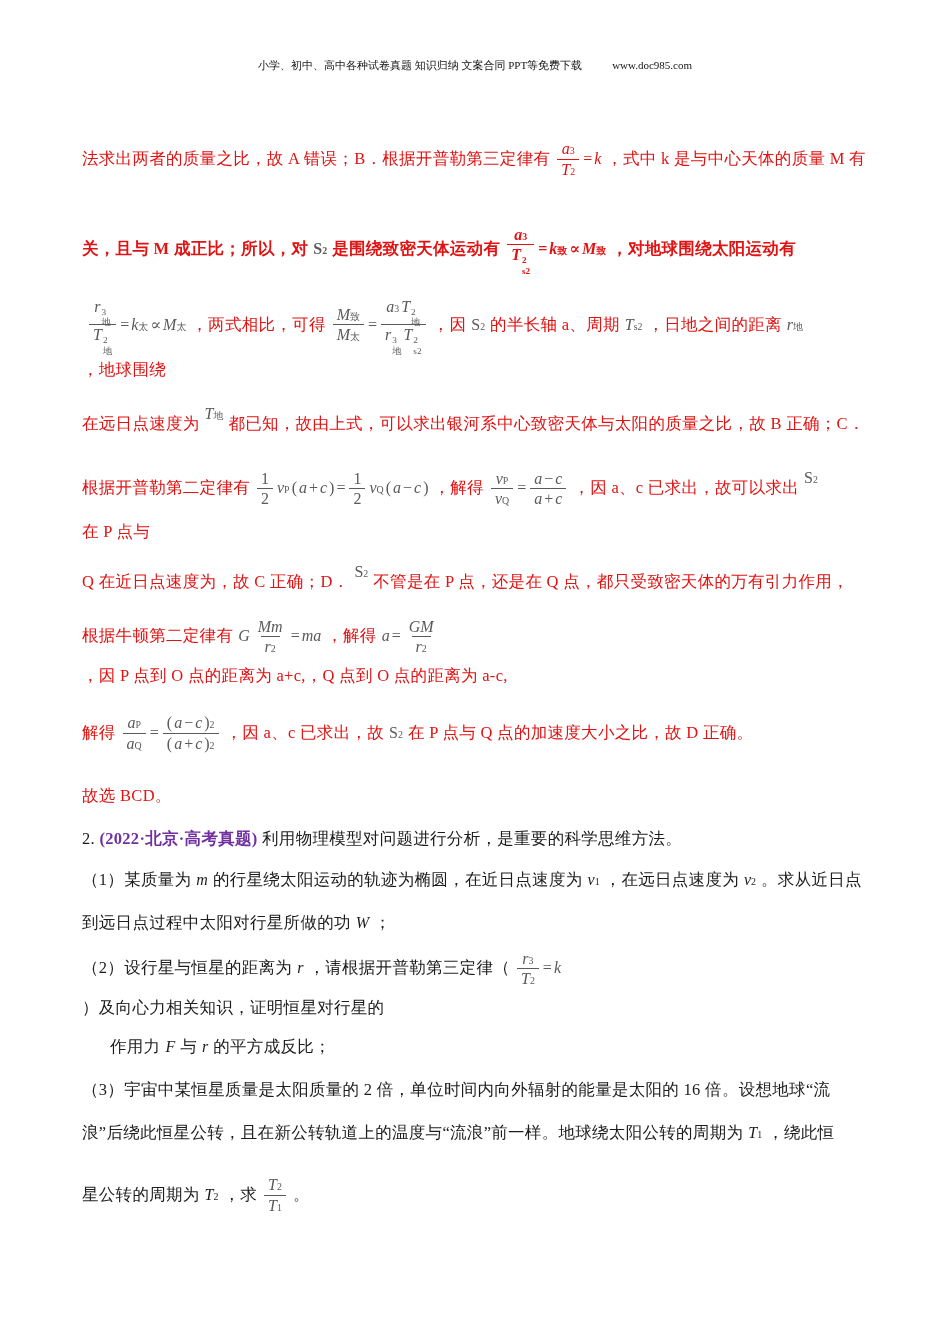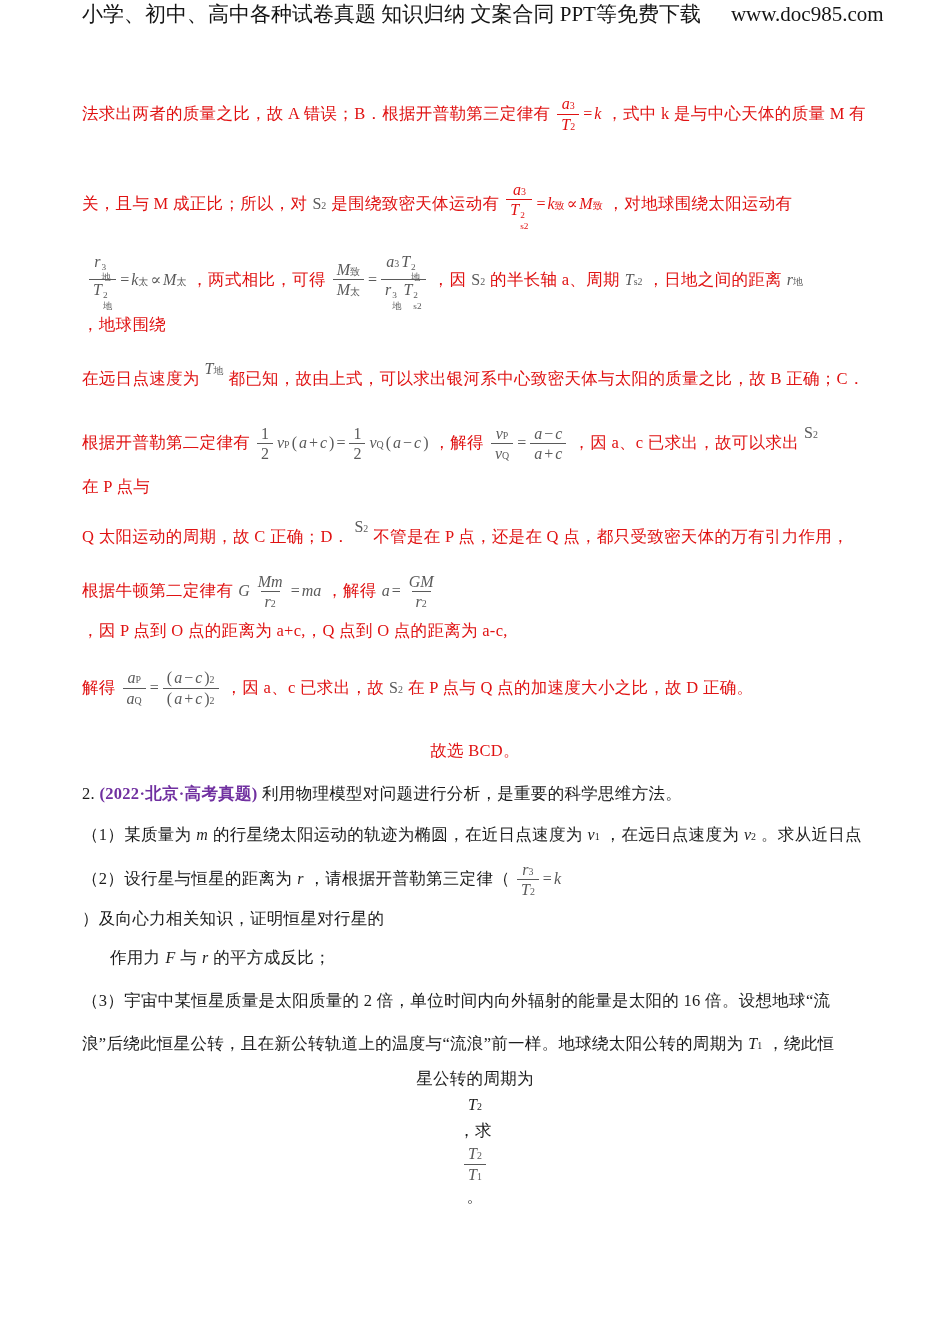--- a/index.html
+++ b/index.html
@@ -6,21 +6,21 @@
     --red:#e01212; --gray:#5a5a5a; --black:#1c1c1c; --purple:#7030a0;
   }
   html,body{margin:0;padding:0;background:#ffffff;}
   body{
     width:950px; height:1344px; overflow:hidden;
     font-family:"Liberation Serif","DejaVu Serif",serif;
     color:var(--black);
   }
   .page{padding:0 82px;}
   .hdr{
-    text-align:center; font-size:21px; color:#141414;
+    padding-top:58px; text-align:center; font-size:11px; color:#141414;
     white-space:nowrap;
   }
   .hdr .url{margin-left:30px;}
   .content{margin-top:42px;}
   .line{
     display:flex; align-items:center; flex-wrap:wrap;
     font-size:16.5px; line-height:1.6; letter-spacing:0.3px;
   }
   .t{white-space:pre-wrap;}
   .c-red{color:var(--red);}
@@ -76,21 +76,21 @@
             </span>
             <span class="tok">
               <span class="rr">=</span>
             </span>
             <span class="tok">
               <span class="vv">k</span>
             </span>
           </span>
           <span class="t c-red">，式中 k 是与中心天体的质量 M 有</span>
         </div>
-        <div class="line" style="min-height: 92px;">
+        <div class="line" style="min-height: 92px; font-weight: bold;">
           <span class="t c-red">关，且与 M 成正比；所以，对</span>
           <span class="math c-gray">
             <span class="tok">
               <span class="rr">S</span>
               <sub>2</sub>
             </span>
           </span>
           <span class="t c-red">是围绕致密天体运动有</span>
           <span class="math c-red">
             <span class="frac">
@@ -364,21 +364,21 @@
           <span class="t c-red">，因 a、c 已求出，故可以求出</span>
           <span class="math c-gray hi">
             <span class="tok">
               <span class="rr">S</span>
               <sub>2</sub>
             </span>
           </span>
           <span class="t c-red">在 P 点与</span>
         </div>
         <div class="line" style="min-height: 62px;">
-          <span class="t c-red">Q 太阳运动的周期，故 C 正确；D．</span>
+          <span class="t c-red">Q 在近日点速度为，故 C 正确；D．</span>
           <span class="math c-gray hi">
             <span class="tok">
               <span class="rr">S</span>
               <sub>2</sub>
             </span>
           </span>
           <span class="t c-red">不管是在 P 点，还是在 Q 点，都只受致密天体的万有引力作用，</span>
         </div>
         <div class="line" style="min-height: 80px;">
           <span class="t c-red">根据牛顿第二定律有</span>
@@ -491,21 +491,21 @@
           </span>
           <span class="t c-red">，因 a、c 已求出，故</span>
           <span class="math c-gray">
             <span class="tok">
               <span class="rr">S</span>
               <sub>2</sub>
             </span>
           </span>
           <span class="t c-red">在 P 点与 Q 点的加速度大小之比，故 D 正确。</span>
         </div>
-        <div class="line" style="min-height: 46px; justify-content: center;">
+        <div class="line" style="min-height: 46px;">
           <span class="t c-red">故选 BCD。</span>
         </div>
       </div>
     <div id="question">
         <div class="line" style="min-height: 40px;">
           <span class="t c-black">2. </span>
           <span class="t c-purple bold">(2022·北京·高考真题)</span>
           <span class="t c-black"> 利用物理模型对问题进行分析，是重要的科学思维方法。</span>
         </div>
         <div class="line" style="min-height: 42px;">
@@ -524,20 +524,29 @@
           </span>
           <span class="t c-black">，在远日点速度为</span>
           <span class="math c-black">
             <span class="tok">
               <span class="vv">v</span>
               <sub>2</sub>
             </span>
           </span>
           <span class="t c-black">。求从近日点</span>
         </div>
+        <div class="line" style="min-height: 44px;">
+          <span class="t c-black">到远日点过程中太阳对行星所做的功</span>
+          <span class="math c-black">
+            <span class="tok">
+              <span class="vv">W</span>
+            </span>
+          </span>
+          <span class="t c-black">；</span>
+        </div>
         <div class="line" style="min-height: 80px;">
           <span class="t c-black">（2）设行星与恒星的距离为</span>
           <span class="math c-black">
             <span class="tok">
               <span class="vv">r</span>
             </span>
           </span>
           <span class="t c-black">，请根据开普勒第三定律（</span>
           <span class="math c-gray">
             <span class="frac">
@@ -584,21 +593,21 @@
         <div class="line" style="min-height: 44px;">
           <span class="t c-black">浪”后绕此恒星公转，且在新公转轨道上的温度与“流浪”前一样。地球绕太阳公转的周期为</span>
           <span class="math c-black">
             <span class="tok">
               <span class="vv">T</span>
               <sub>1</sub>
             </span>
           </span>
           <span class="t c-black">，绕此恒</span>
         </div>
-        <div class="line" style="min-height: 80px; flex-direction: column;">
+        <div class="line" style="min-height: 80px;">
           <span class="t c-black">星公转的周期为</span>
           <span class="math c-black">
             <span class="tok">
               <span class="vv">T</span>
               <sub>2</sub>
             </span>
           </span>
           <span class="t c-black">，求</span>
           <span class="math c-gray">
             <span class="frac">

